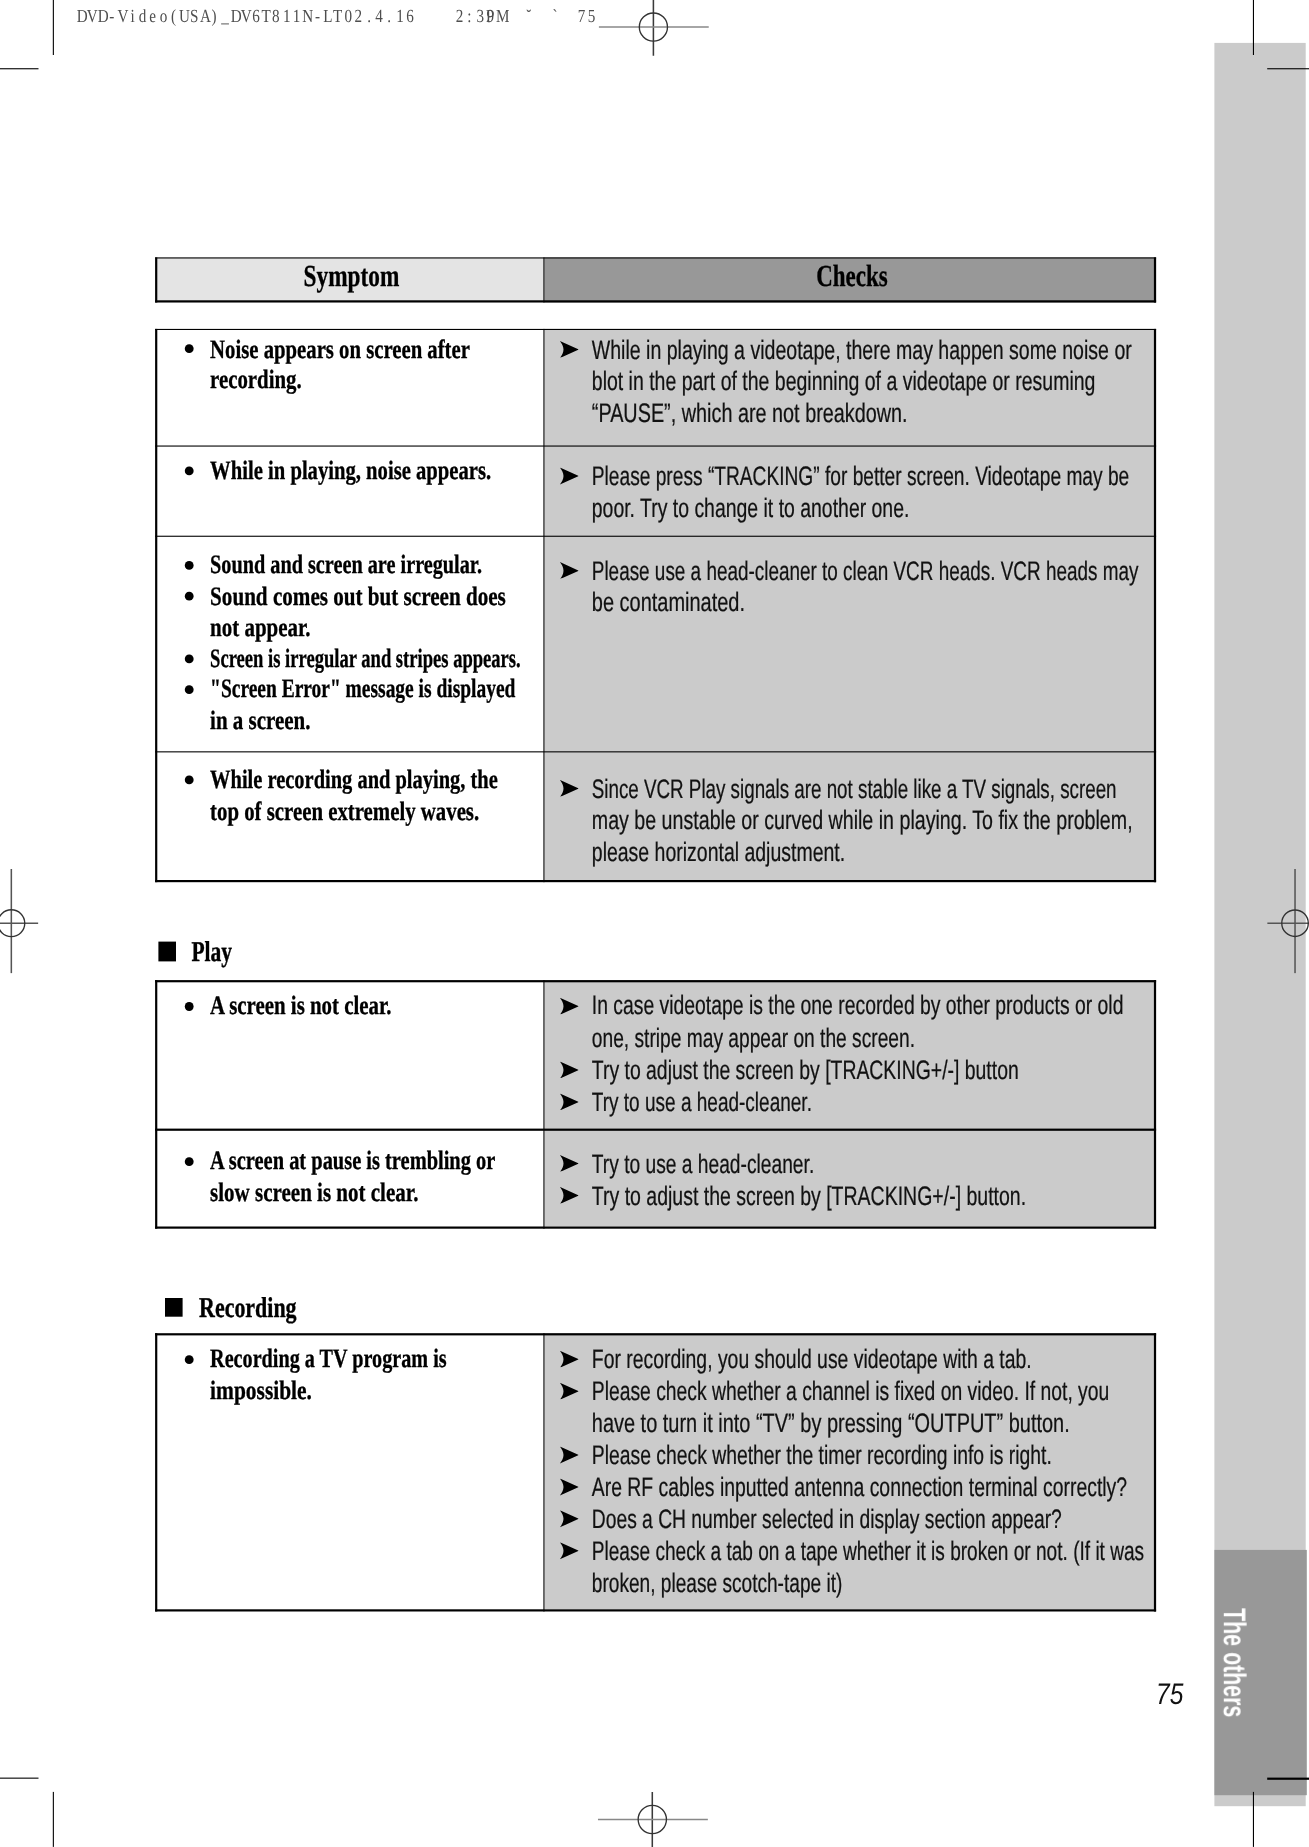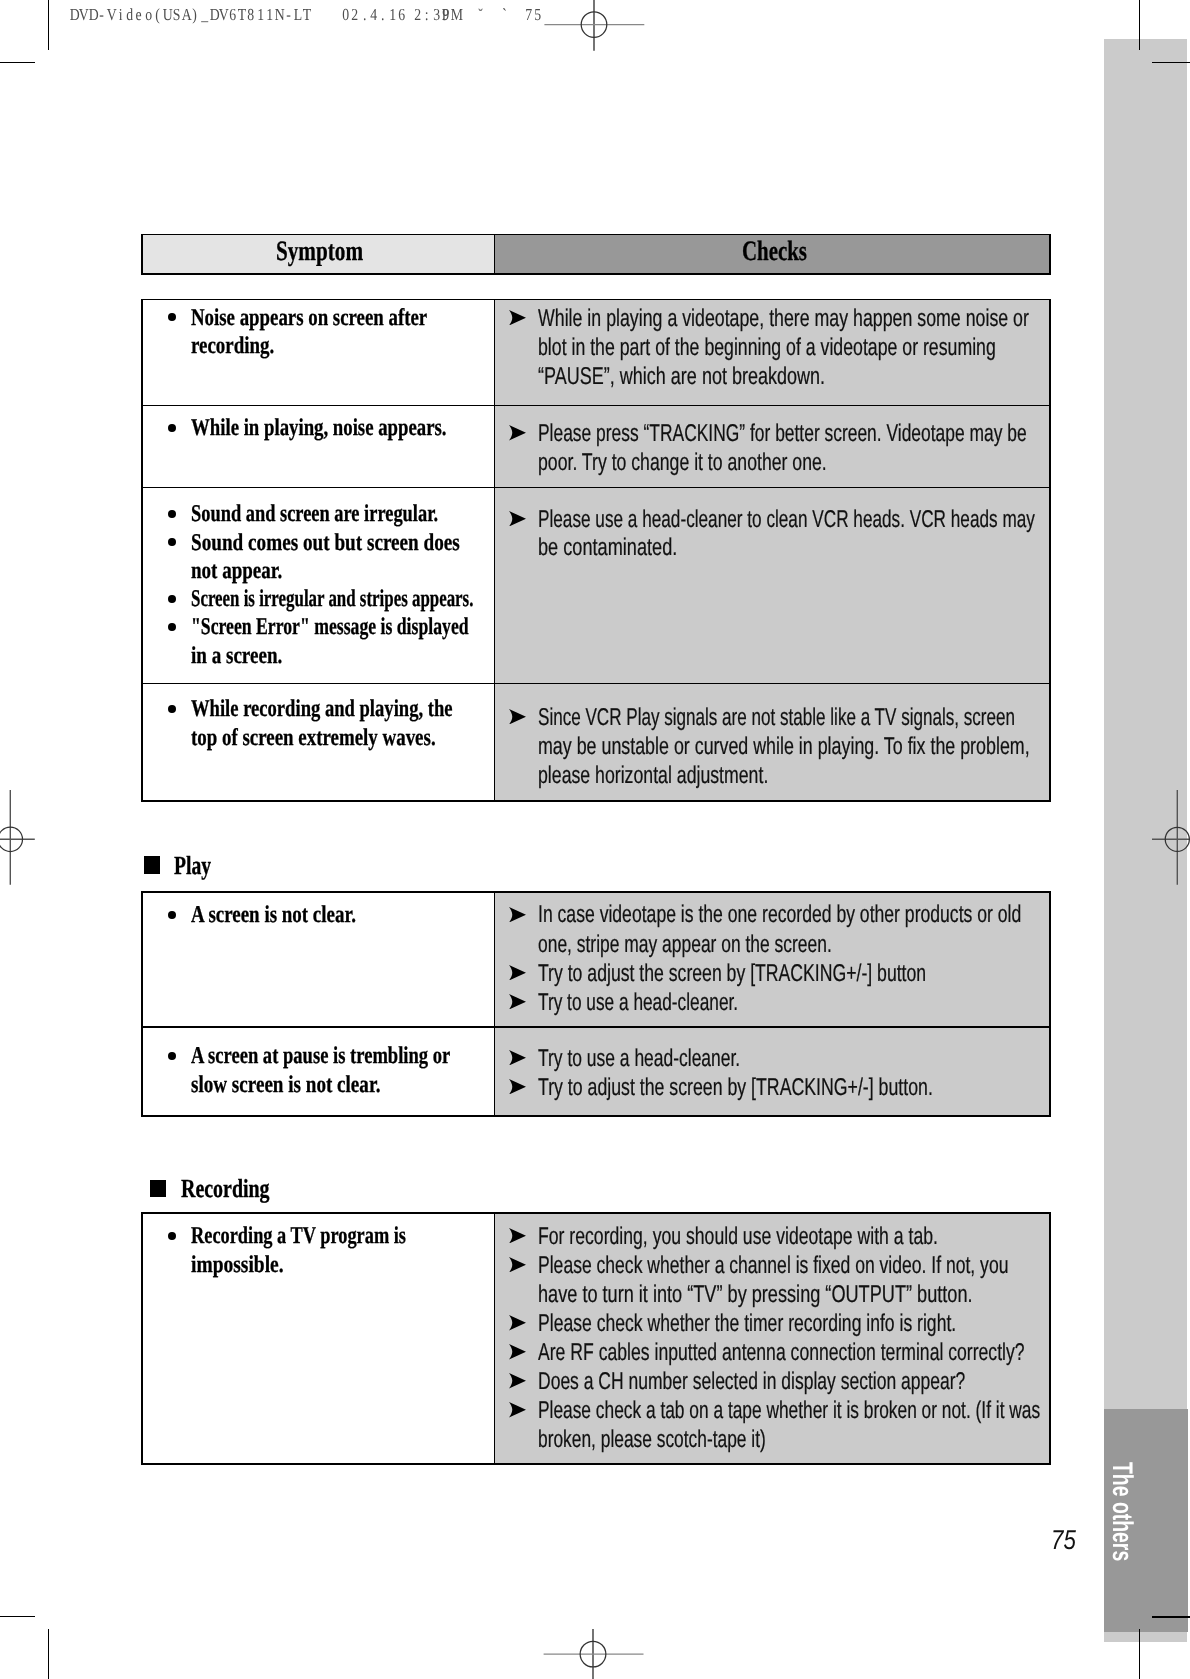--- a/index.html
+++ b/index.html
@@ -52,21 +52,21 @@
   .arw{position:absolute;width:17.2px;height:15.5px;line-height:0;}
   .sq{position:absolute;width:15.8px;height:17.8px;background:#000;}
 </style>
 </head>
 <body>
 
 <div class="page">
 
   <div class="printhdr">
     <span class="slug" style="left:0px"><span>D</span><span>V</span><span>D</span><span>-</span><span>V</span><span>i</span><span>d</span><span>e</span><span>o</span><span>(</span><span>U</span><span>S</span><span>A</span><span>)</span><span>_</span><span>D</span><span>V</span><span>6</span><span>T</span><span>8</span><span>1</span><span>1</span><span>N</span><span>-</span><span>L</span><span>T</span></span>
-    <span class="slug" style="left:272px"><span>0</span><span>2</span><span>.</span><span>4</span><span>.</span><span>1</span><span>6</span></span>
+    <span class="slug" style="left:243px"><span>0</span><span>2</span><span>.</span><span>4</span><span>.</span><span>1</span><span>6</span></span>
     <span class="slug" style="left:344px"><span>2</span><span>:</span><span>3</span><span>9</span></span>
     <span class="slug" style="left:371.5px"><span>P</span><span>M</span></span>
     <span class="slug" style="left:406.8px"><span>˘</span></span>
     <span class="slug" style="left:431.2px"><span>ˋ</span></span>
     <span class="slug" style="left:454.9px"><span>7</span><span>5</span></span>
   </div>
 
   <div class="mark" style="left:47.8px;top:0;width:1.4px;height:49.8px;"></div>
   <div class="mark" style="left:0;top:61.7px;width:35px;height:1.4px;"></div>
   <div class="mark" style="left:1139.1px;top:0;width:1.4px;height:50.1px;"></div>

